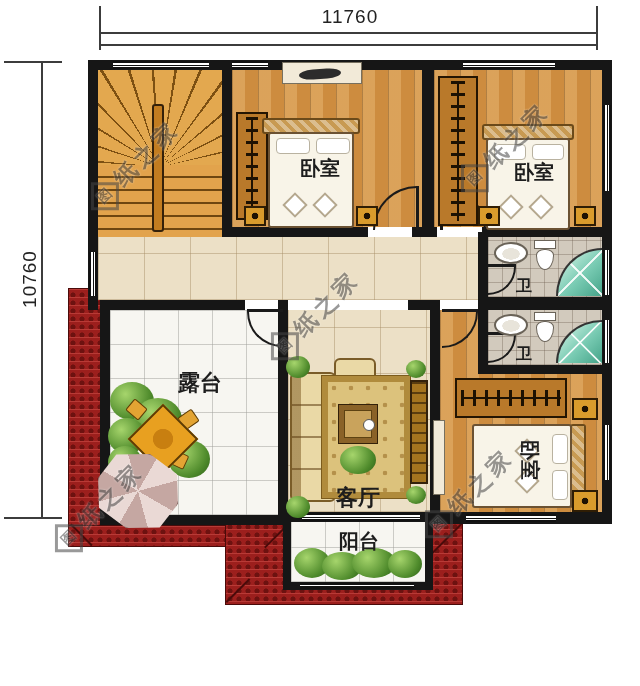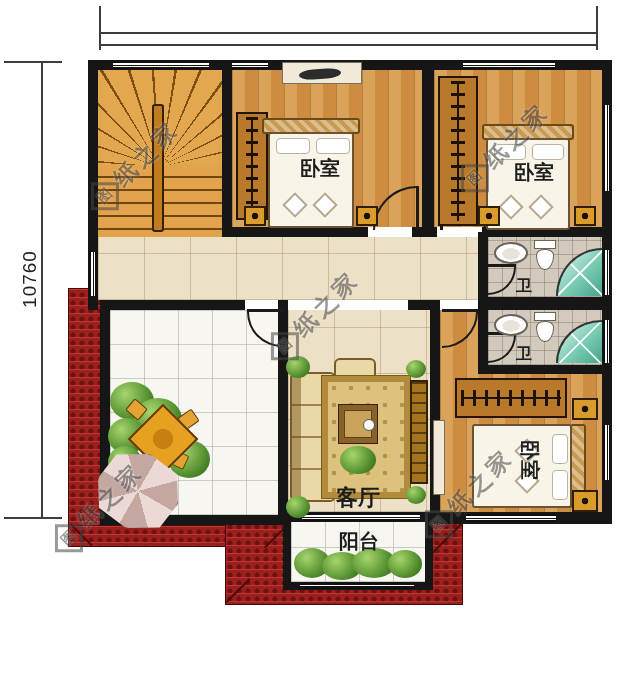--- a/index.html
+++ b/index.html
@@ -250,20 +250,21 @@
   <div class="umbrella" style="left:96px;top:452px;width:84px;height:78px;"></div>
 
   <div class="plant" style="left:294px;top:548px;width:36px;height:30px;"></div>
   <div class="plant" style="left:322px;top:552px;width:40px;height:28px;"></div>
   <div class="plant" style="left:352px;top:548px;width:44px;height:30px;"></div>
   <div class="plant" style="left:388px;top:550px;width:34px;height:28px;"></div>
 
   <div class="rlabel" style="left:278px;top:156px;width:84px;height:24px;font-size:20px;">卧室</div>
   <div class="rlabel" style="left:492px;top:160px;width:84px;height:24px;font-size:20px;">卧室</div>
   <div class="rlabel" style="left:485px;top:448px;width:90px;height:24px;font-size:20px;transform:rotate(90deg);">卧室</div>
+  <div class="rlabel" style="left:166px;top:370px;width:68px;height:26px;font-size:22px;">露台</div>
   <div class="rlabel" style="left:322px;top:486px;width:72px;height:24px;font-size:22px;">客厅</div>
   <div class="rlabel" style="left:330px;top:530px;width:58px;height:22px;font-size:20px;">阳台</div>
   <div class="rlabel" style="left:512px;top:276px;width:24px;height:20px;font-size:16px;">卫</div>
   <div class="rlabel" style="left:512px;top:344px;width:24px;height:20px;font-size:16px;">卫</div>
 
   <div class="wm" style="left:78px;top:150px;">
     <span class="wm-logo">
         <span>图</span>
       </span>
     <span class="wm-text">纸之家</span>
@@ -290,19 +291,20 @@
     <span class="wm-logo">
         <span>图</span>
       </span>
     <span class="wm-text">纸之家</span>
   </div>
 
   <div class="dim" style="left:100px;top:32px;width:498px;height:2px;"></div>
   <div class="dim" style="left:100px;top:44px;width:498px;height:2px;"></div>
   <div class="dim" style="left:99px;top:6px;width:2px;height:44px;"></div>
   <div class="dim" style="left:596px;top:6px;width:2px;height:44px;"></div>
+  <div class="dim-label" style="left:300px;top:6px;width:100px;height:22px;">11760</div>
   <div class="dim" style="left:41px;top:62px;width:2px;height:456px;"></div>
   <div class="dim" style="left:4px;top:61px;width:58px;height:2px;"></div>
   <div class="dim" style="left:4px;top:517px;width:58px;height:2px;"></div>
   <div class="dim-label" style="left:-8px;top:268px;width:76px;height:22px;transform:rotate(-90deg);">10760</div>
 
 
 </div>
 
 </body></html>

